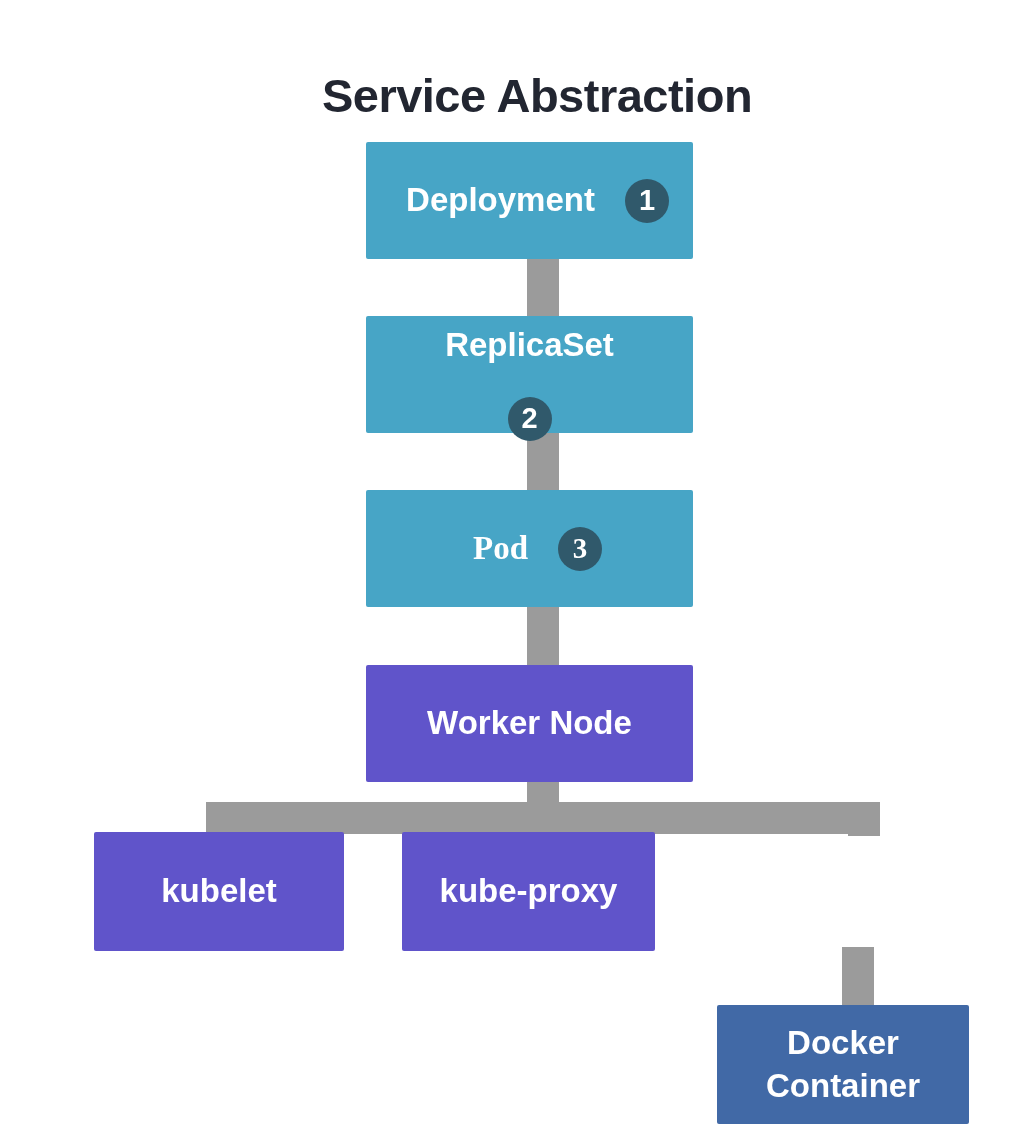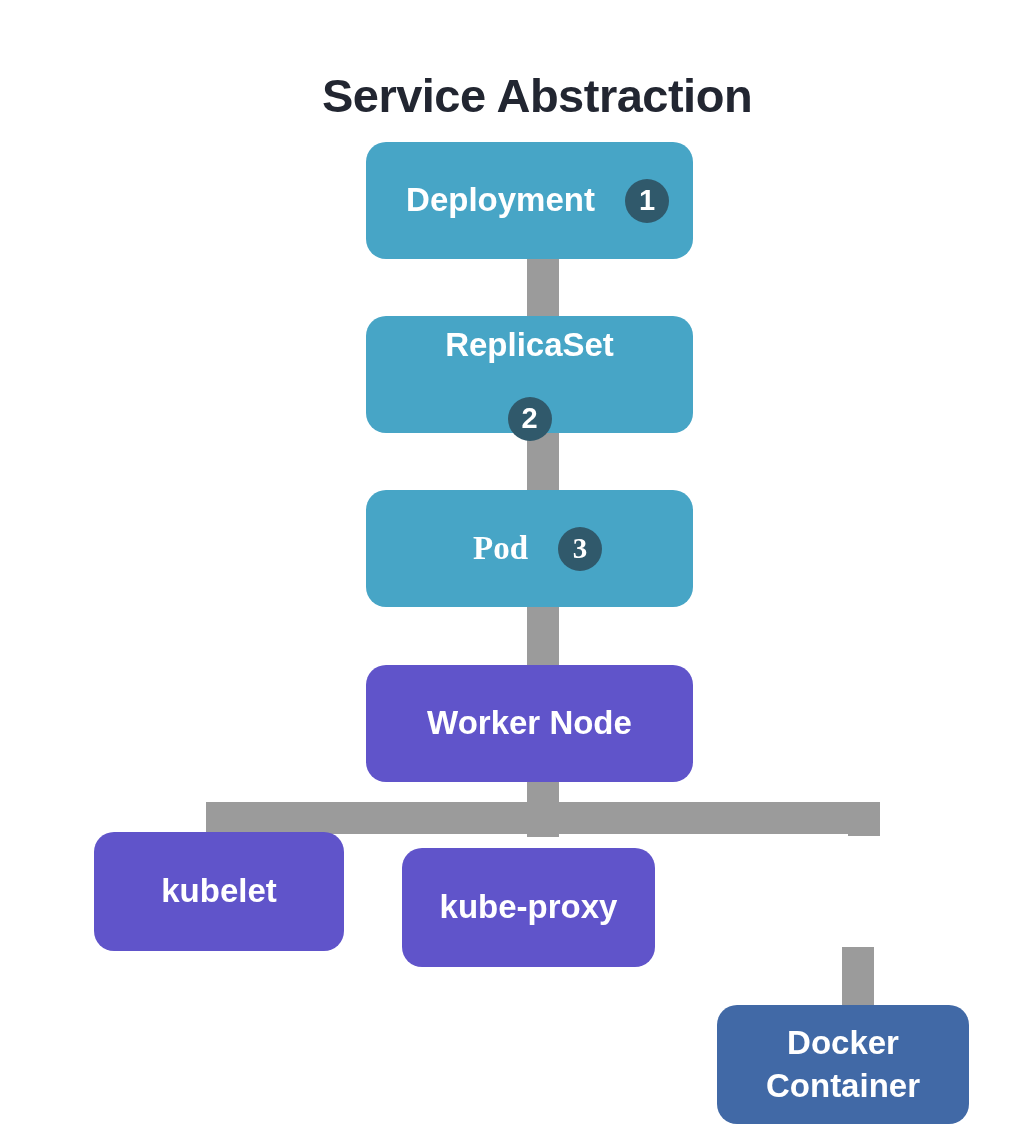--- a/index.html
+++ b/index.html
@@ -29,21 +29,21 @@
     left: 0; top: 20px; width: 1010px;
     text-align: center;
     font-size: 47px;
     font-weight: bold;
     letter-spacing: -0.5px;
     color: var(--title-text);
   }
   .node {
     position: absolute;
     z-index: 2;
-    border-radius: 20px;
+    border-radius: 2px;
     display: flex;
     align-items: center;
     justify-content: center;
     gap: 14px;
     color: var(--node-text);
     font-size: 33px;
     font-weight: bold;
     text-align: center;
     line-height: 1.28;
     padding: 6px 14px;
@@ -55,21 +55,21 @@
   
   .col { left: 334px; width: 327px; height: 117px; }
   .n-deployment { top: 110px; }
   .n-replicaset { top: 284px; flex-direction: column; }
   .n-pod        { top: 458px; font-family: Liberation Serif, serif; }
   .n-worker     { top: 633px; }
 
   
   .row { top: 800px; height: 119px; }
   .n-kubelet    { left: 62px;  width: 250px; }
-  .n-kubeproxy  { left: 370px; width: 253px; margin-top: 16px; }
+  .n-kubeproxy  { left: 370px; width: 253px; }
   .n-runtime    { left: 683px; width: 249px; }
   .n-docker     { left: 685px; width: 252px; top: 973px; height: 119px; }
 
   .badge {
     flex: 0 0 auto;
     width: 44px; height: 44px;
     border-radius: 50%;
     background: var(--badge);
     color: var(--node-text);
     display: flex;

